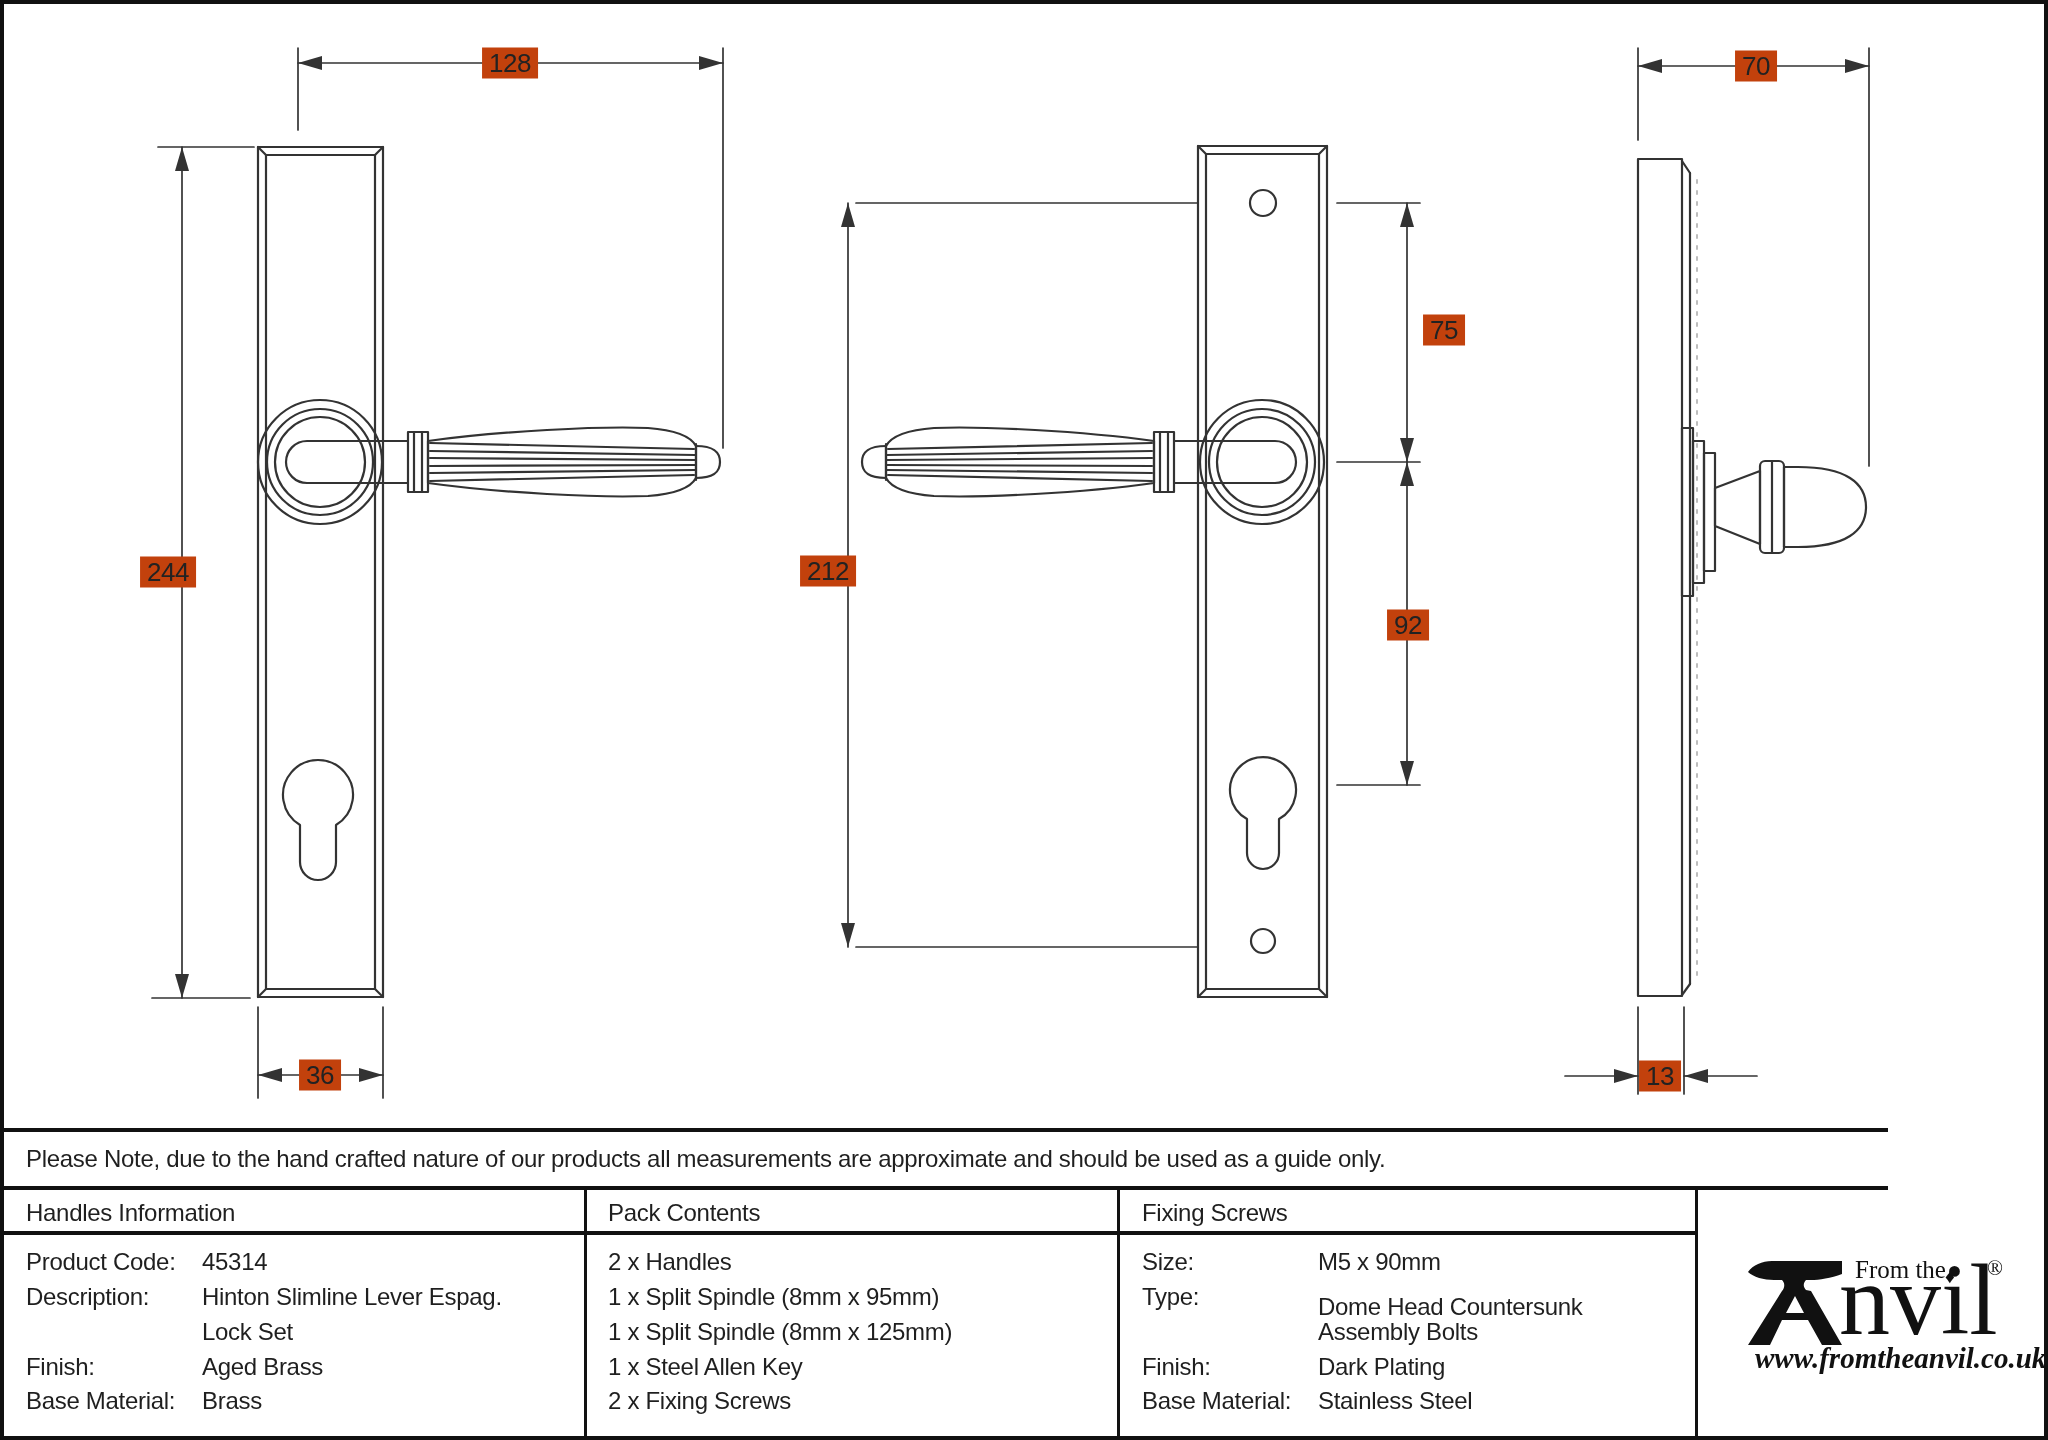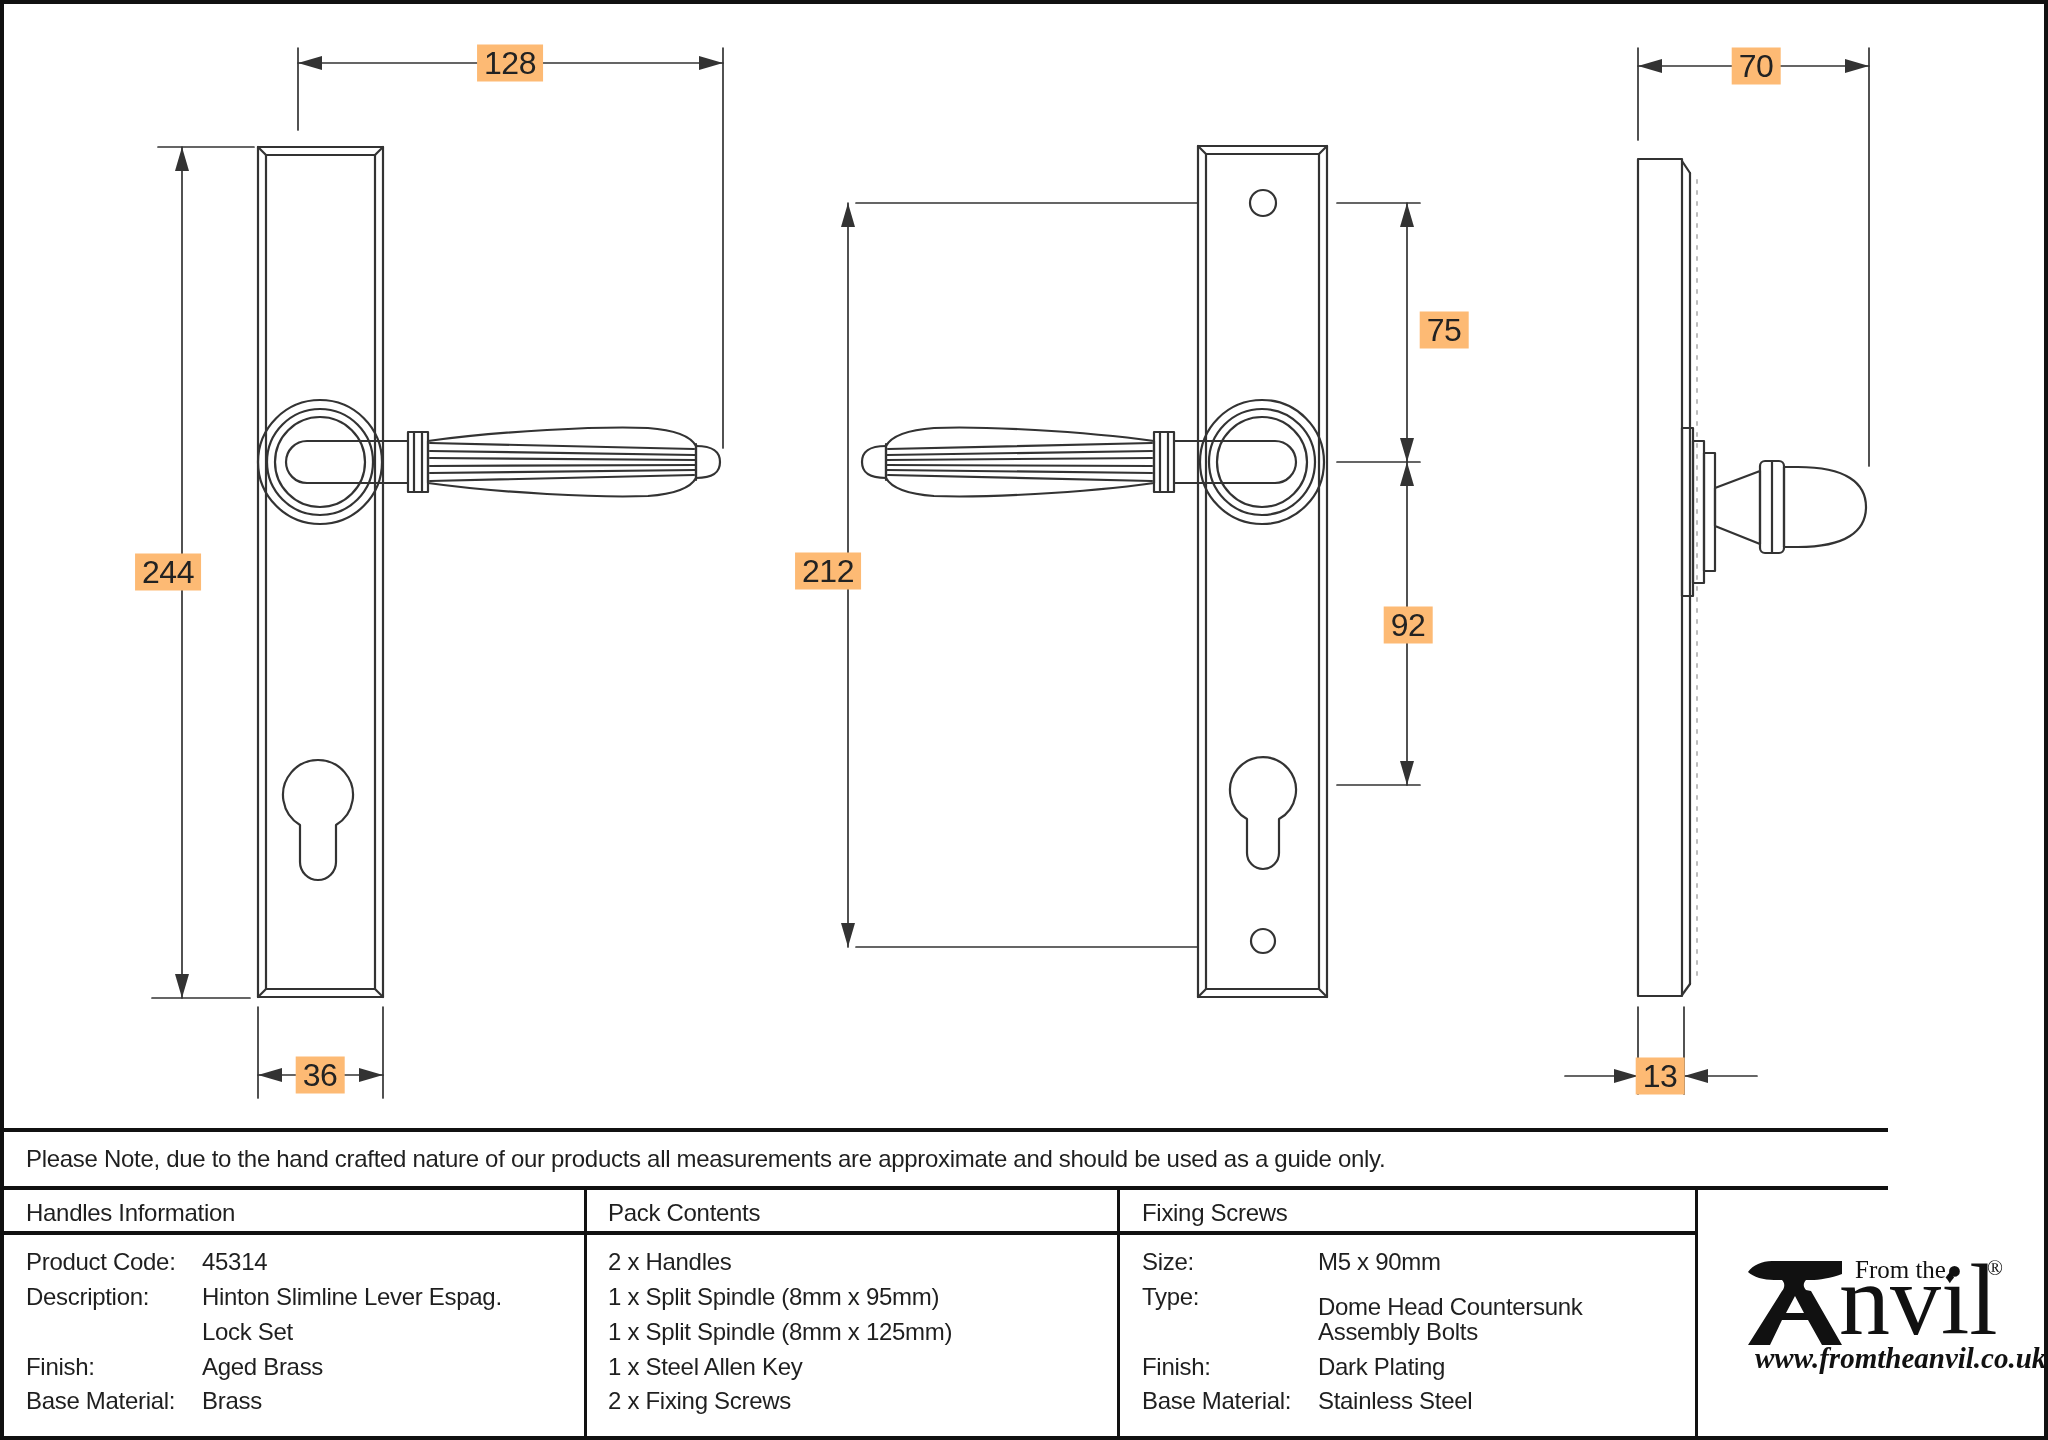--- a/index.html
+++ b/index.html
@@ -4,21 +4,21 @@
 <style>
   html,body{margin:0;padding:0;background:#888;}
   #sheet{
     position:relative; width:2048px; height:1440px; background:#ffffff;
     font-family:"Liberation Sans", sans-serif; color:#1f1f1f; overflow:hidden;
   }
   #frame{position:absolute; left:0; top:0; right:0; bottom:0; border:4px solid #111; box-sizing:border-box; pointer-events:none;}
   svg{position:absolute; left:0; top:0;}
   .dim-label{
     position:absolute; transform:translate(-50%,-50%);
-    background:#fdba74; padding:0 7px; font-size:32px; letter-spacing:-0.5px;
+    background:#c2410c; padding:0 7px; font-size:26px; letter-spacing:-0.5px;
     color:#222; white-space:nowrap; z-index:5;
   }
   
   #note-band{
     position:absolute; left:0; top:1128px; width:1888px; height:62px;
     border-top:4px solid #111; border-bottom:4px solid #111; box-sizing:border-box;
     display:flex; align-items:center; padding-left:26px;
     font-size:24px; letter-spacing:-0.3px;
   }
   

